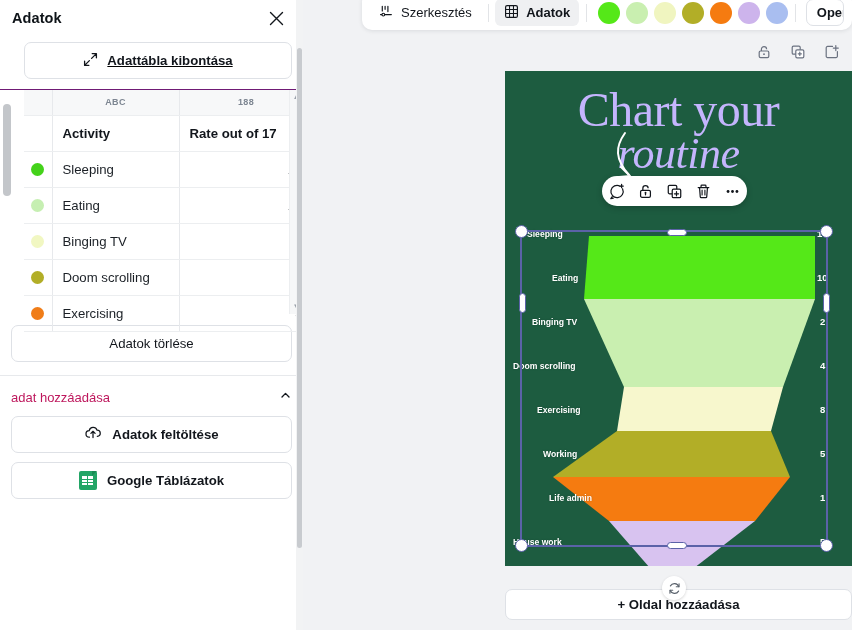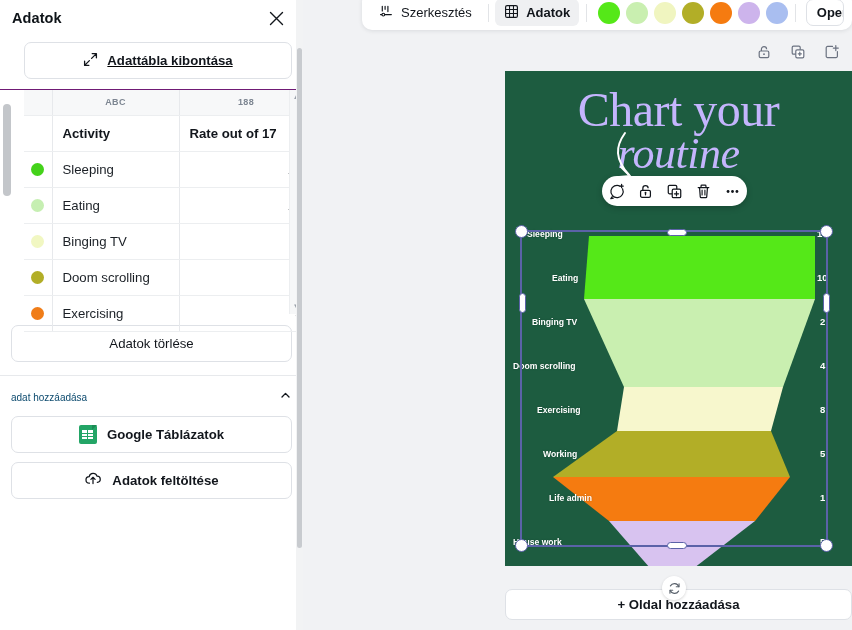--- a/index.html
+++ b/index.html
@@ -90,21 +90,21 @@
     padding: 0 12px; font-size: 13.2px; color: #2b3138; cursor: pointer;
   }
 
   .divider { height: 1px; background: #e7e9ec; margin: 20px 0 0 0; }
 
   .accordion {
     padding: 12px 11px 0 11px;
     display: flex; align-items: center; justify-content: space-between;
     cursor: pointer;
   }
-  .acc-label { font-size: 10px; color: #0c4a6e; }
+  .acc-label { font-size: 13px; color: #be185d; }
   .src-wrap { padding: 10px 11px 0 11px; display: flex; flex-direction: column; gap: 9px; }
   .src-btn {
     height: 37px; width: 100%;
     border: 1px solid #dee1e6; border-radius: 7px; background: #fff;
     display: flex; align-items: center; justify-content: center; gap: 10px;
     font-size: 13.2px; font-weight: 600; color: #12161c; cursor: pointer;
   }
   .gs-icon { width: 18px; height: 19px; background: #23a566; border-radius: 2px;
              position: relative; }
   .gs-icon:after {
@@ -304,31 +304,31 @@
       <span class="acc-label">adat hozzáadása</span>
       <span>
         <svg width="13" height="13" viewBox="0 0 13 13">
             <path d="M3 8 L6.5 4.4 L10 8" stroke="#12161c" stroke-width="1.35" fill="none" stroke-linecap="round" stroke-linejoin="round"></path>
           </svg>
       </span>
     </div>
 
     <div class="src-wrap">
       <div class="src-btn">
-        <span class="gs-icon"></span>
-        <span>Google Táblázatok</span>
-      </div>
-      <div class="src-btn">
         <span>
           <svg width="18" height="18" viewBox="0 0 18 18">
               <path d="M5.4 13.2a3.3 3.3 0 0 1-.2-6.6 4.1 4.1 0 0 1 7.8-.5 3.1 3.1 0 0 1 .3 6.2" stroke="#12161c" stroke-width="1.25" fill="none" stroke-linecap="round"></path>
               <path d="M9 13.5 V7.4 M6.9 9.4 L9 7.3 L11.1 9.4" stroke="#12161c" stroke-width="1.25" fill="none" stroke-linecap="round" stroke-linejoin="round"></path>
             </svg>
         </span>
         <span>Adatok feltöltése</span>
+      </div>
+      <div class="src-btn">
+        <span class="gs-icon"></span>
+        <span>Google Táblázatok</span>
       </div>
     </div>
 
     <div class="sb-vscroll">
       <div class="sb-vthumb"></div>
     </div>
   </div>
 
   <div class="canvas-area">
 

